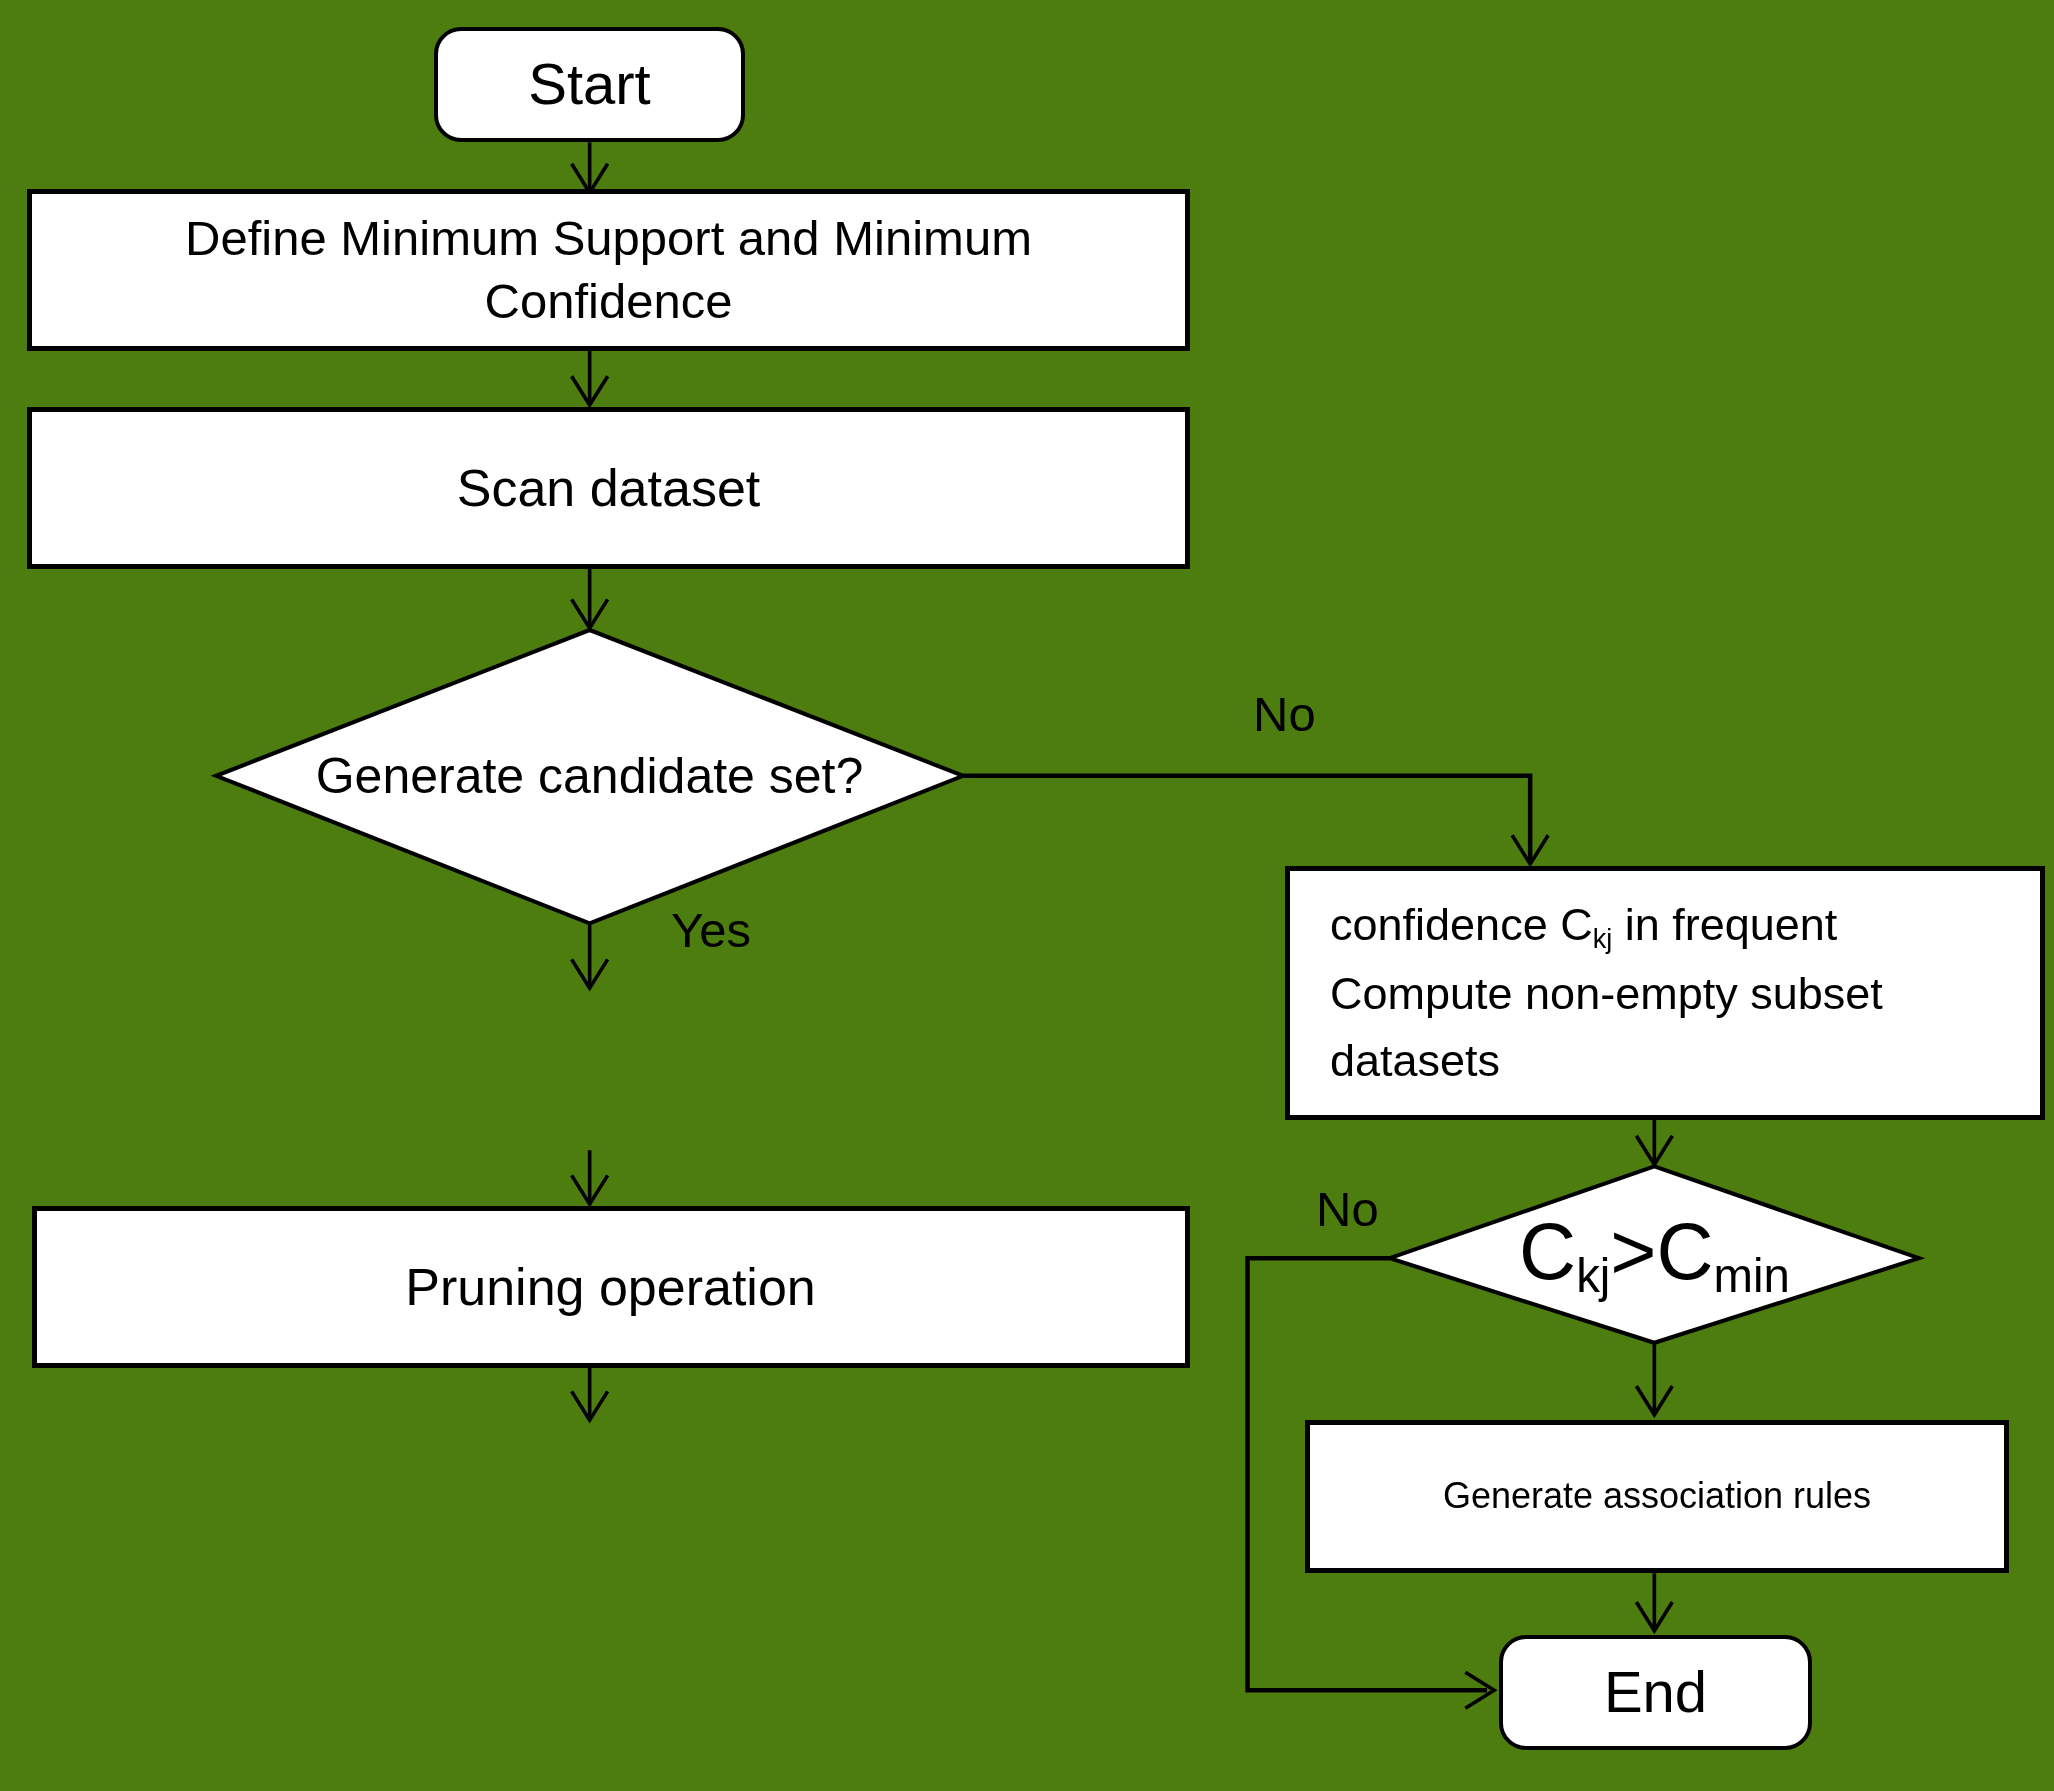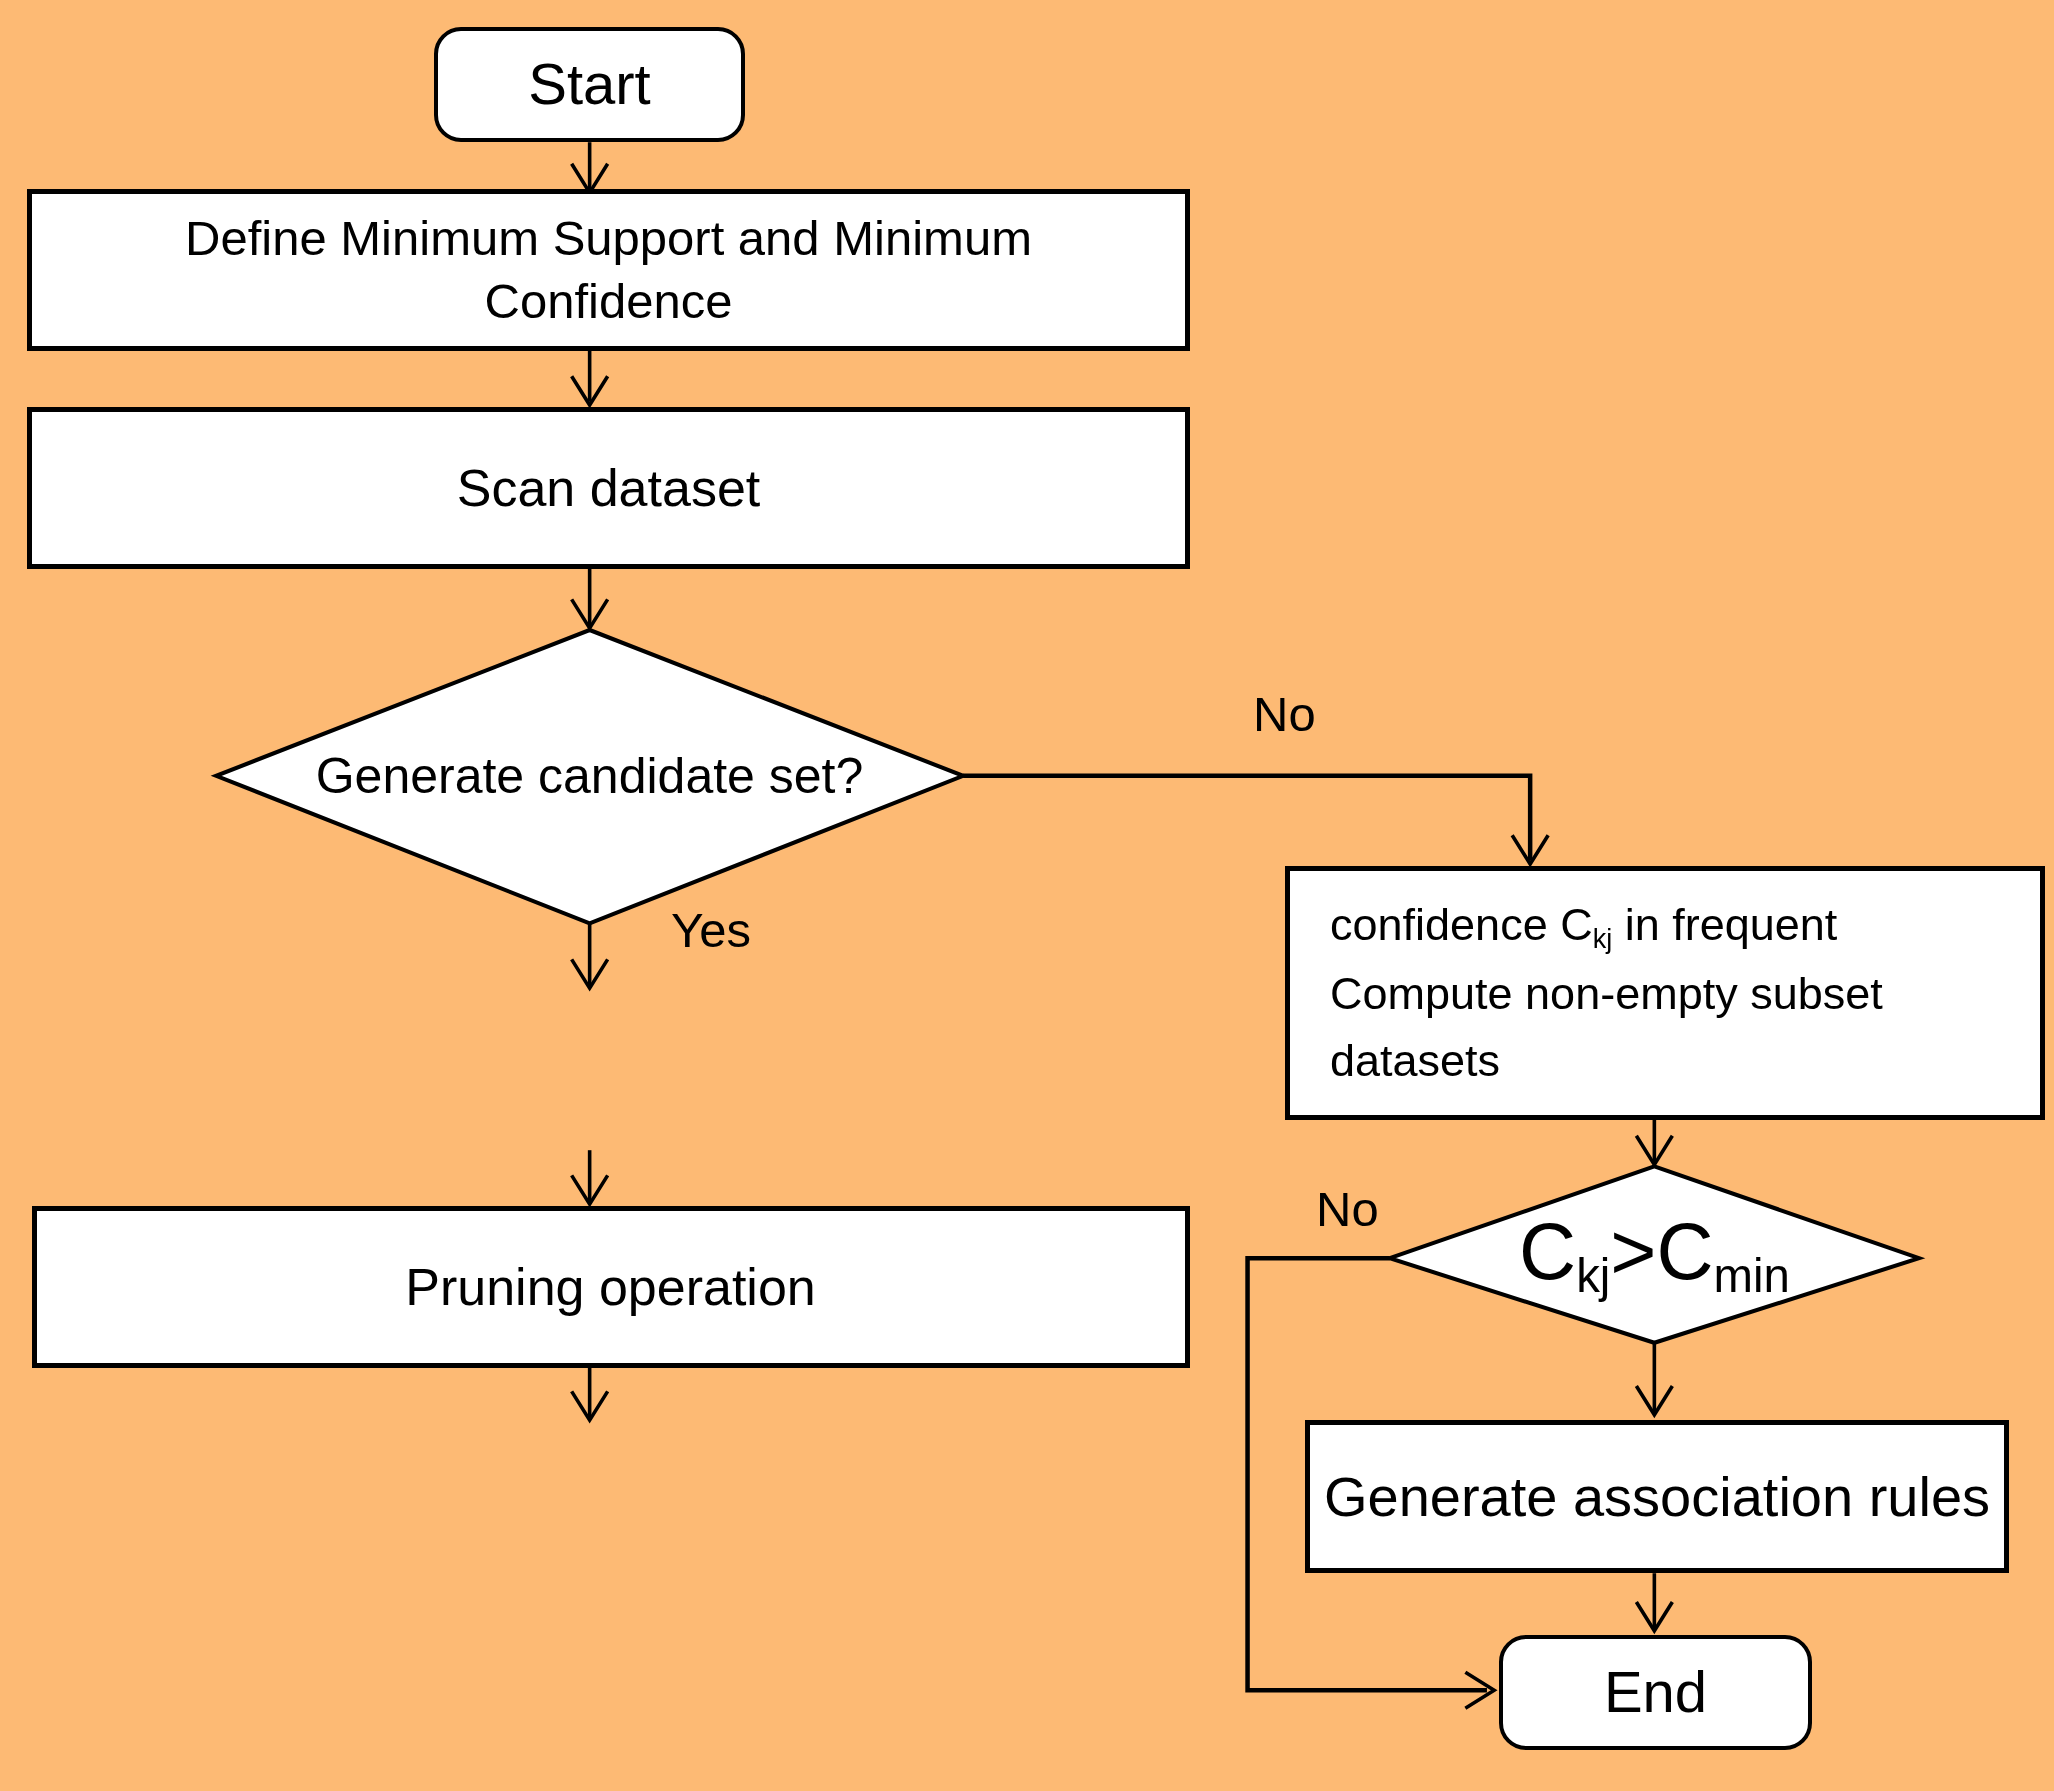--- a/index.html
+++ b/index.html
@@ -1,29 +1,29 @@
 <!DOCTYPE html>
 <html style="font-size:14.4px"><head>
 <meta charset="utf-8">
 <style>
   * { box-sizing: border-box; }
   html,body { margin:0; padding:0; background:#ffffff; }
   body { font-family:"Liberation Sans", sans-serif; color:#000; }
   .canvas {
-    position:relative; width:2055px; height:1791px; background:#fdba74; overflow:hidden;
+    position:relative; width:2055px; height:1791px; background:#4d7c0f; overflow:hidden;
   }
   svg.wires { position:absolute; left:0; top:0; width:2055px; height:1791px; }
   .node {
     position:absolute; display:flex; align-items:center; justify-content:center;
     text-align:center; background:#ffffff; border:5.4px solid #000; line-height:1.28;
   }
   .terminal { border-width:4.5px; border-radius:27px; font-size:58px; }
   .f58 { font-size:52px; }
   .f54 { font-size:49px; }
-  .f56 { font-size:56px; }
+  .f56 { font-size:36px; }
   .dtext {
     position:absolute; display:flex; align-items:center; justify-content:center;
     text-align:center; background:transparent;
   }
   .dtext1 { font-size:50px;text-align:center; }
   .dtext2 { font-size:79px; }
   .compute {
     flex-direction:column; align-items:flex-start; justify-content:center;
     text-align:left; padding:9px 27px 9px 40px; font-size:45px; line-height:1.5;
   }

